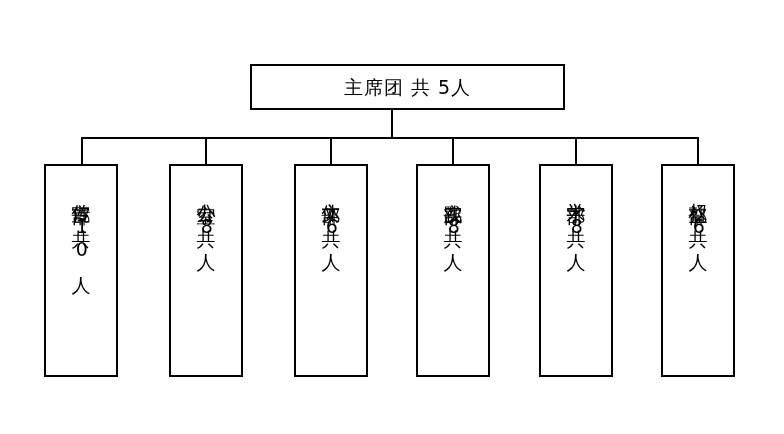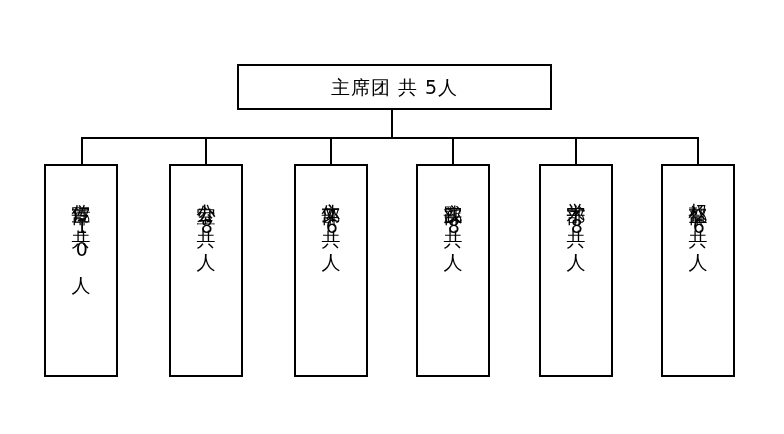--- a/index.html
+++ b/index.html
@@ -66,21 +66,21 @@
     background: #000000;
   }
   .v-line { width: 2px; }
   .h-line { height: 2px; }
 </style>
 </head>
 <body>
 
 <div id="chart-canvas">
 
-  <div class="node-box root-box" style="left:237px; top:64px; width:315px; height:46px;">
+  <div class="node-box root-box" style="left:250px; top:64px; width:315px; height:46px;">
     <span class="root-label">主席团 共 5人</span>
   </div>
 
   <div class="connector v-line" style="left:391px; top:110px; height:28px;"></div>
 
   <div class="connector h-line" style="left:82px; top:137px; width:616px;"></div>
 
   <div class="connector v-line" style="left:81px; top:137px; height:27px;"></div>
   <div class="connector v-line" style="left:205px; top:137px; height:27px;"></div>
   <div class="connector v-line" style="left:330px; top:137px; height:27px;"></div>

